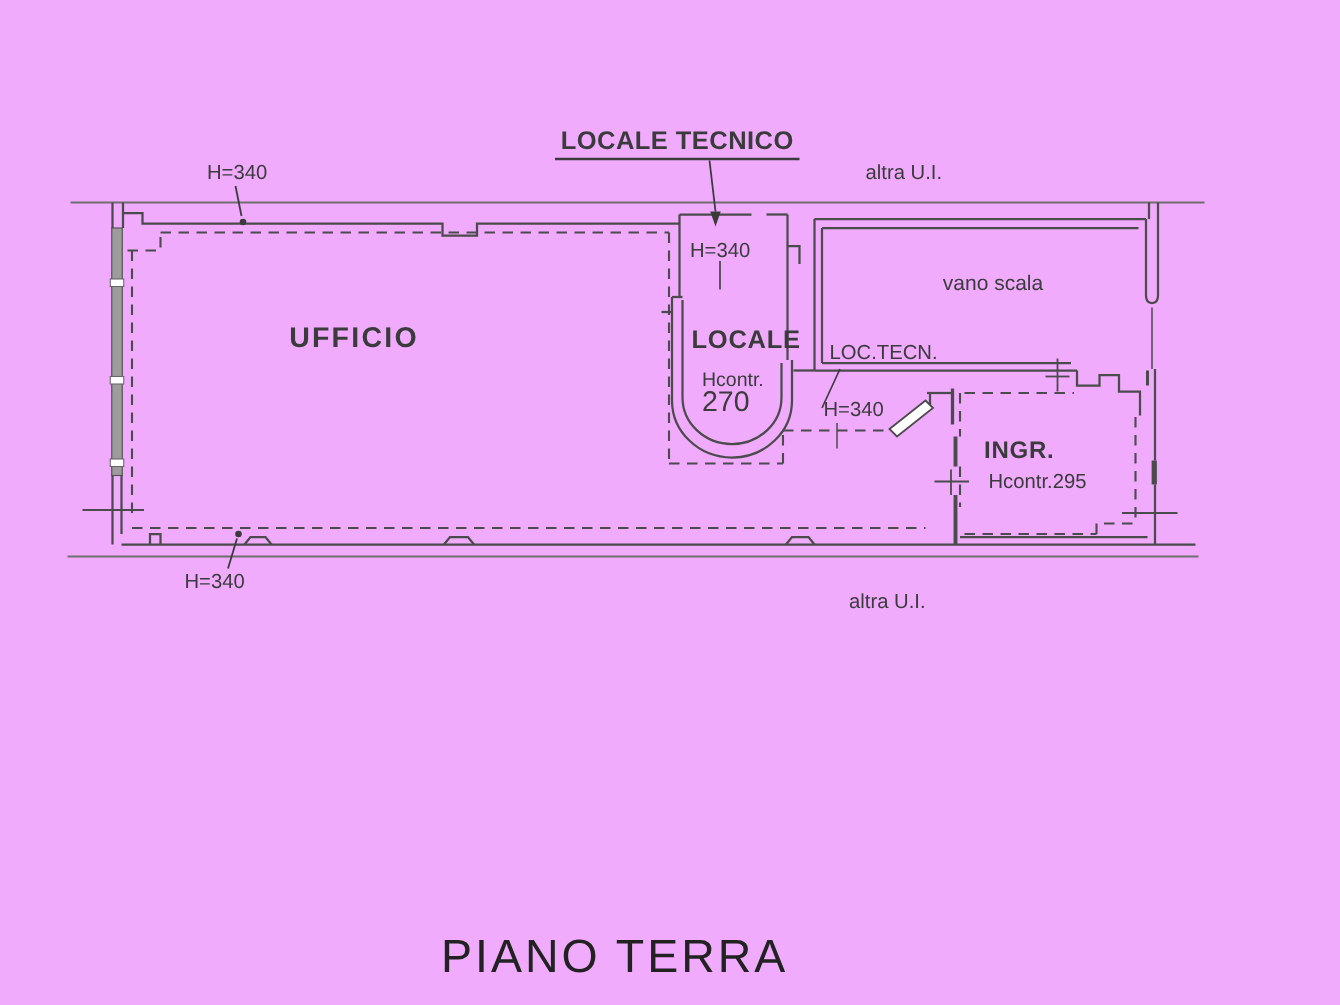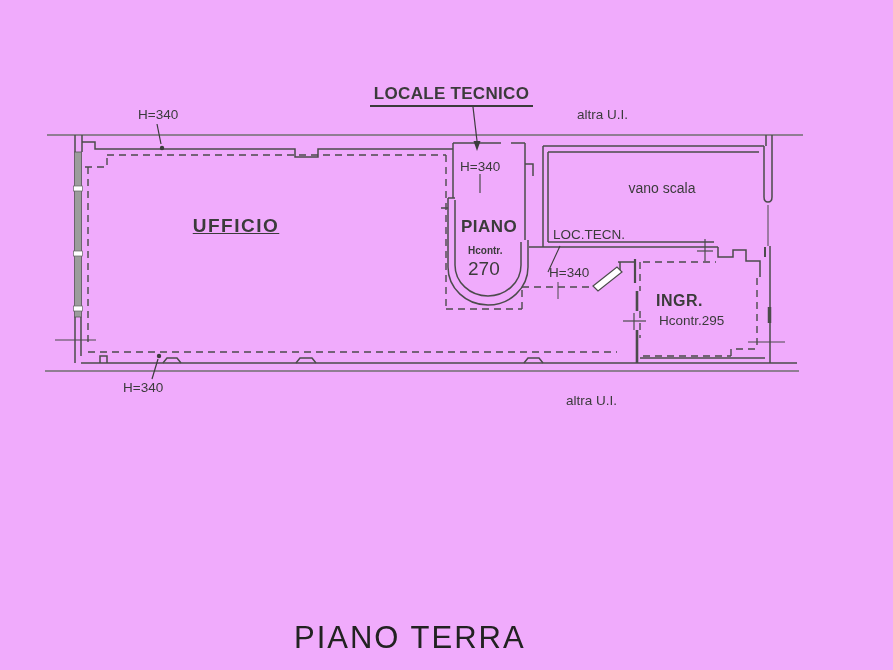--- a/index.html
+++ b/index.html
@@ -134,26 +134,26 @@
       <path d="M560 246 L548 272" fill="none" stroke-width="1.1"></path>
     </g>
   </svg>
 
   <div class="lbl b ctr" style="left:370px;top:85px;width:163px;font-size:17px;letter-spacing:0.3px;">LOCALE TECNICO</div>
 
   <div class="lbl" style="left:577px;top:108px;font-size:13.5px;">altra U.I.</div>
 
   <div class="lbl" style="left:138px;top:108px;font-size:13.5px;">H=340</div>
 
-  <div class="lbl b ctr" style="left:130px;top:216px;width:212px;font-size:19px;letter-spacing:1.5px;text-decoration:underline;">UFFICIO</div>
+  <div class="lbl b ctr" style="left:130px;top:216px;width:212px;font-size:19px;letter-spacing:1.5px;">UFFICIO</div>
 
   <div class="lbl" style="left:460px;top:160px;font-size:13.5px;">H=340</div>
 
-  <div class="lbl b" style="left:461px;top:218px;font-size:17px;letter-spacing:0.5px;">PIANO</div>
-  <div class="lbl" style="left:468px;top:246px;font-size:10px;font-weight:bold;">Hcontr.</div>
+  <div class="lbl b" style="left:461px;top:218px;font-size:17px;letter-spacing:0.5px;">LOCALE</div>
+  <div class="lbl" style="left:468px;top:246px;font-size:13px;">Hcontr.</div>
   <div class="lbl" style="left:468px;top:259px;font-size:19px;">270</div>
 
   <div class="lbl ctr" style="left:543px;top:181px;width:238px;font-size:14px;">vano scala</div>
 
   <div class="lbl" style="left:553px;top:228px;font-size:13.5px;">LOC.TECN.</div>
 
   <div class="lbl" style="left:549px;top:266px;font-size:13.5px;">H=340</div>
 
   <div class="lbl b" style="left:656px;top:293px;font-size:16px;letter-spacing:0.5px;text-align:center;">INGR.</div>
   <div class="lbl" style="left:659px;top:314px;font-size:13.5px;">Hcontr.295</div>

